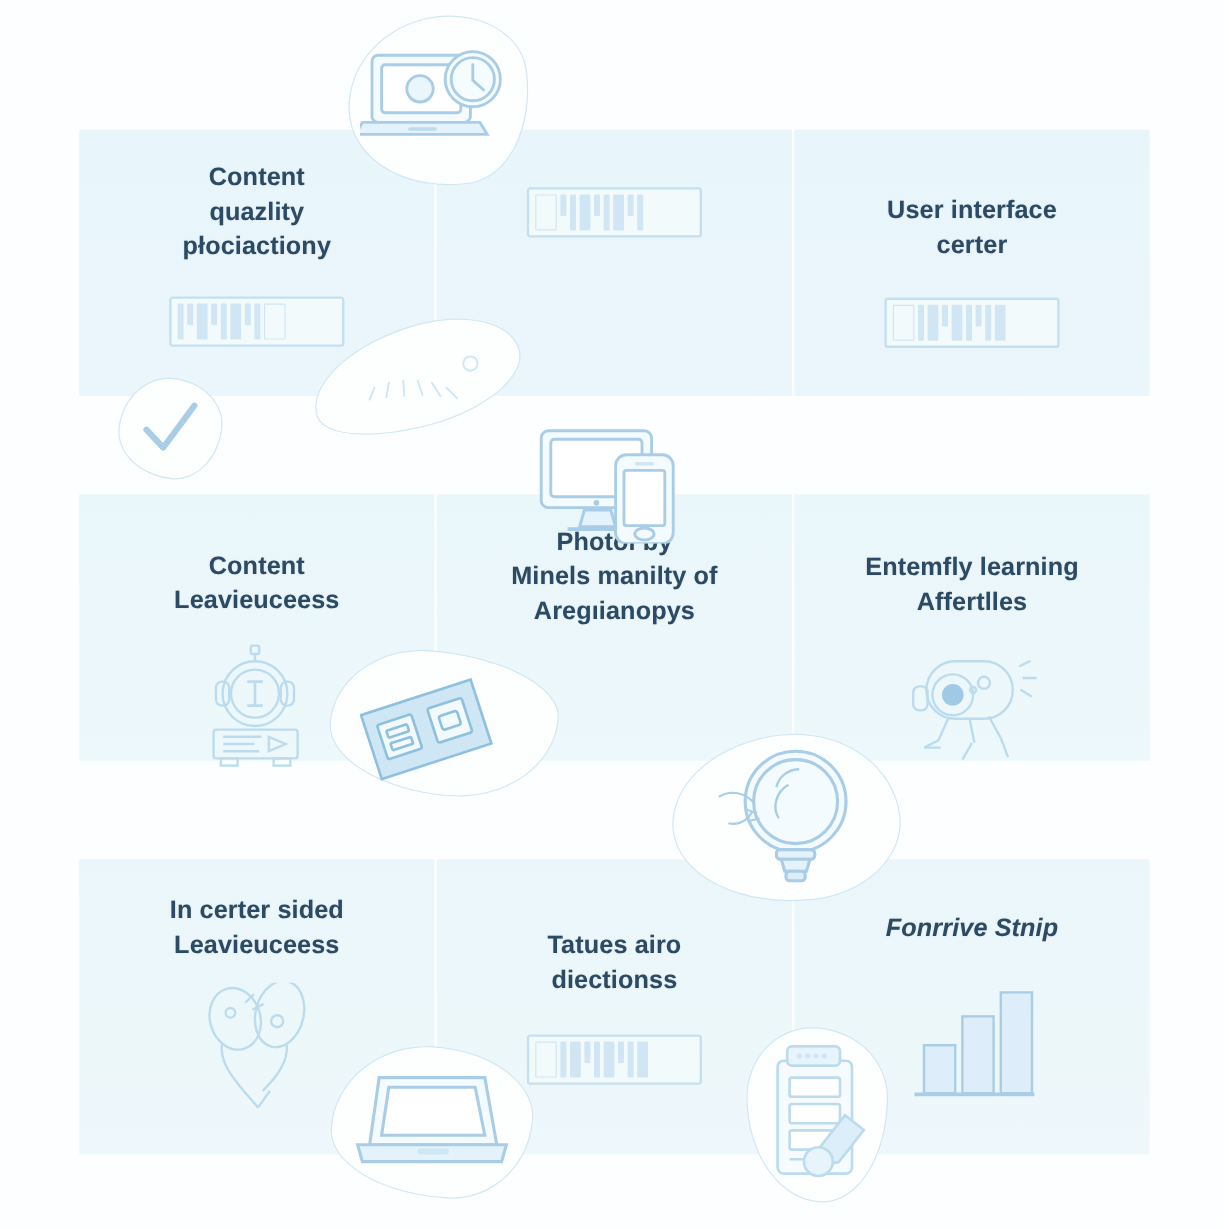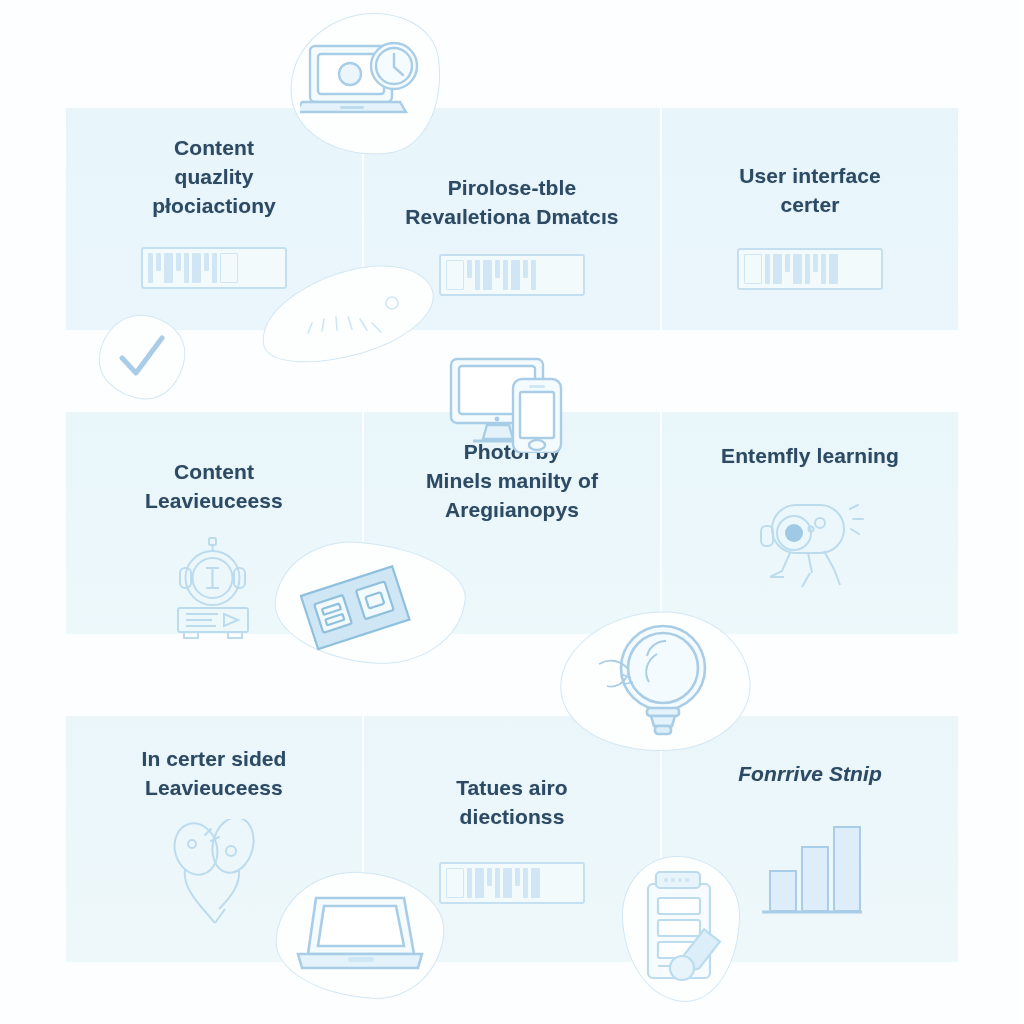--- a/index.html
+++ b/index.html
@@ -131,24 +131,20 @@
           <i class="t"></i>
           <i></i>
           <i class="w"></i>
           <i class="t"></i>
           <i></i>
           <i class="box"></i>
       </div>
     </div>
 
     <div class="cell r1">
-      <div class="cell-title" style="margin-top:40px;">
-        <div>Pirolose-tble</div>
-        <div>Revaıletiona Dmatcıs</div>
-      </div>
       <div class="strip" style="margin-top:22px;">
         <i class="box"></i>
           <i class="t"></i>
           <i></i>
           <i class="w"></i>
           <i class="t"></i>
           <i></i>
           <i class="w"></i>
           <i class="t"></i>
           <i></i>
@@ -200,22 +196,23 @@
 
     <div class="cell r2">
       <div class="cell-title" style="">
         <div>Photol by</div>
         <div>Minels manilty of</div>
         <div>Aregıianopys</div>
       </div>
     </div>
 
     <div class="cell r2">
-      <div class="cell-title" style="margin-top:4px;">
+      <div class="cell-title" style="margin-top:21px;">
         <div>Entemfly learning</div>
+        <div>Affertlles</div>
       </div>
       <div style="margin-top:22px;">
         <svg width="120" height="105" viewBox="0 0 120 105" fill="none" stroke="#bcdcee" stroke-width="2">
           <rect x="22" y="12" width="72" height="48" rx="24"></rect>
           <circle cx="44" cy="40" r="17"></circle>
           <circle cx="44" cy="40" r="9" fill="#9fc9e4" stroke="none"></circle>
           <circle cx="70" cy="30" r="5"></circle>
           <circle cx="61" cy="36" r="2.5"></circle>
           <rect x="11" y="33" width="12" height="20" rx="5"></rect>
           <path d="M100 16l8-4M103 26h10M101 36l8 5" stroke-linecap="round"></path>

